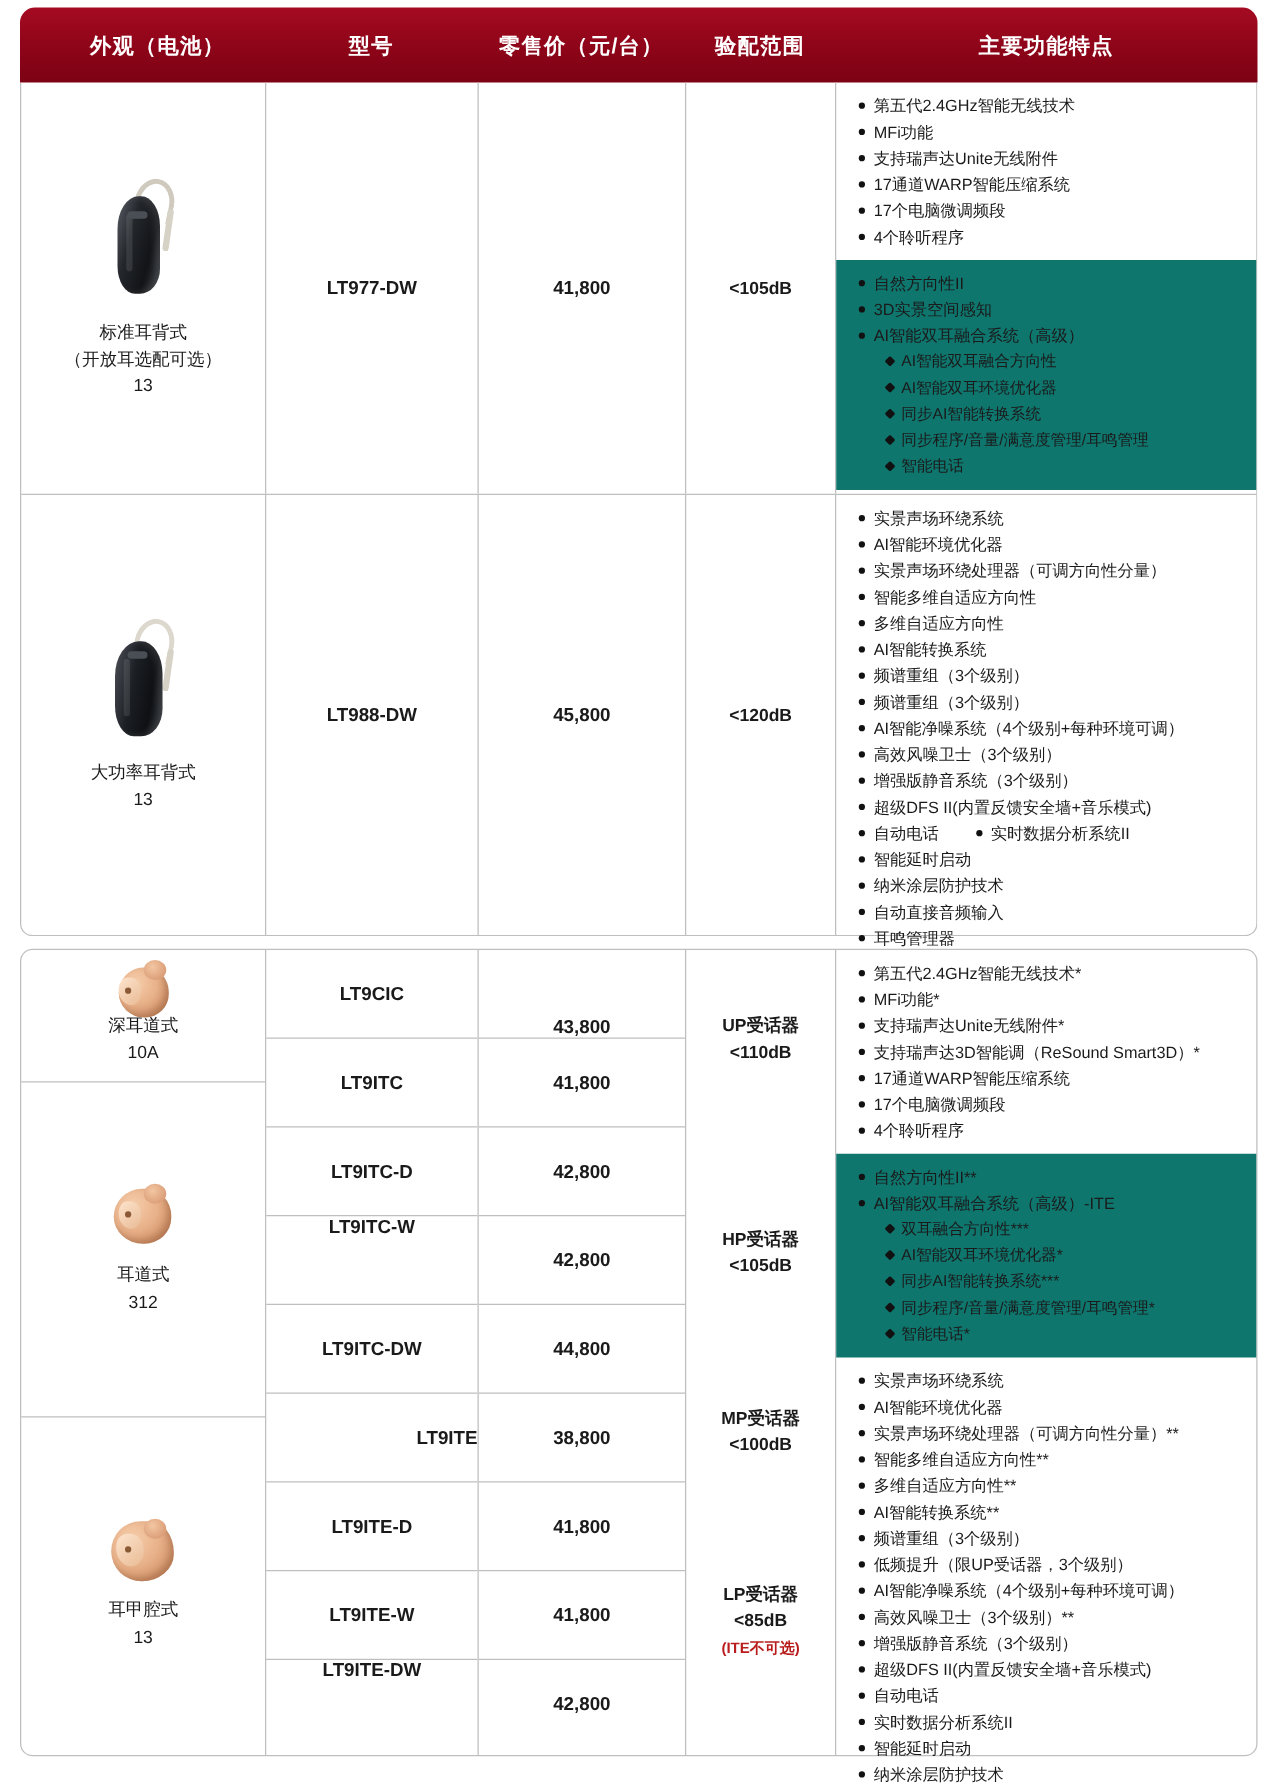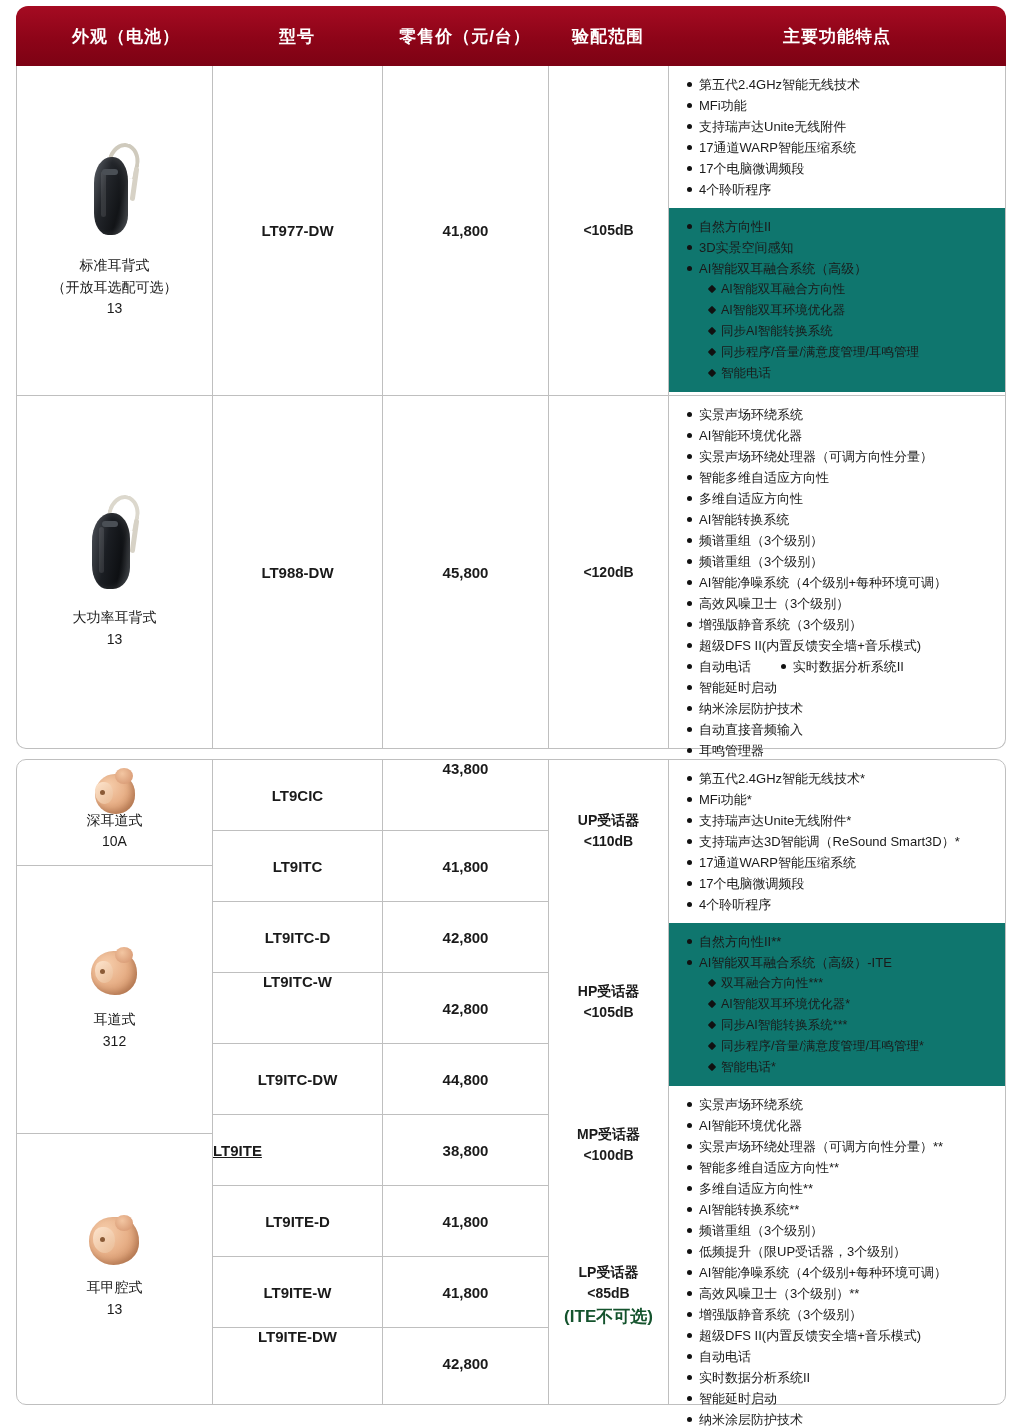--- a/index.html
+++ b/index.html
@@ -54,21 +54,21 @@
   .row { display:flex; position:relative; }
   .col-appear { width:196px; flex:0 0 196px; border-right:1.2px solid #bfbfbf; position:relative; }
   .col-model  { width:170px; flex:0 0 170px; border-right:1.2px solid #bfbfbf; display:flex; align-items:center; justify-content:center; }
   .col-price  { width:166px; flex:0 0 166px; border-right:1.2px solid #bfbfbf; display:flex; align-items:center; justify-content:center; }
   .col-fit    { width:120px; flex:0 0 120px; border-right:1.2px solid #bfbfbf; display:flex; align-items:center; justify-content:center; }
   .col-feat   { flex:1 1 auto; position:relative; }
 
   .model-txt { font-size:15px; font-weight:bold; }
   .price-txt { font-size:15px; font-weight:bold; }
   .fit-txt   { font-size:14px; font-weight:bold; text-align:center; line-height:1.5; }
-  .fit-note  { color:#14532d; font-size:17px; font-weight:bold; }
+  .fit-note  { color:#b91c1c; font-size:12px; font-weight:bold; }
 
   .appear-inner {
     height:100%;
     display:flex; flex-direction:column; align-items:center; justify-content:center;
     padding:10px 4px 12px;
   }
   .appear-label {
     text-align:center; font-size:14px; line-height:1.55; margin-top:6px; white-space:nowrap;
   }
   .appear-label .sub { display:block; }
@@ -342,36 +342,36 @@
           </div>
         <div style="height:71px;display:flex;align-items:center;justify-content:center;border-bottom:1.2px solid #bfbfbf;">
             <span class="model-txt">LT9ITC-D</span>
           </div>
         <div style="height:71px;display:flex;align-items:flex-start;justify-content:center;border-bottom:1.2px solid #bfbfbf;">
             <span class="model-txt">LT9ITC-W</span>
           </div>
         <div style="height:71px;display:flex;align-items:center;justify-content:center;border-bottom:1.2px solid #bfbfbf;">
             <span class="model-txt">LT9ITC-DW</span>
           </div>
-        <div style="height:71px;display:flex;align-items:center;justify-content:flex-start;border-bottom:1.2px solid #bfbfbf;text-decoration:underline;">
+        <div style="height:71px;display:flex;align-items:center;justify-content:flex-end;border-bottom:1.2px solid #bfbfbf;">
             <span class="model-txt">LT9ITE</span>
           </div>
         <div style="height:71px;display:flex;align-items:center;justify-content:center;border-bottom:1.2px solid #bfbfbf;">
             <span class="model-txt">LT9ITE-D</span>
           </div>
         <div style="height:71px;display:flex;align-items:center;justify-content:center;border-bottom:1.2px solid #bfbfbf;">
             <span class="model-txt">LT9ITE-W</span>
           </div>
         <div style="height:70px;display:flex;align-items:flex-start;justify-content:center;">
             <span class="model-txt">LT9ITE-DW</span>
           </div>
       </div>
 
       <div class="col-price" style="display:block;">
-        <div style="height:71px;display:flex;align-items:flex-start;justify-content:center;border-bottom:1.2px solid #bfbfbf;">
+        <div style="height:71px;display:flex;align-items:flex-end;justify-content:center;border-bottom:1.2px solid #bfbfbf;">
             <span class="price-txt">43,800</span>
           </div>
         <div style="height:71px;display:flex;align-items:center;justify-content:center;border-bottom:1.2px solid #bfbfbf;">
             <span class="price-txt">41,800</span>
           </div>
         <div style="height:71px;display:flex;align-items:center;justify-content:center;border-bottom:1.2px solid #bfbfbf;">
             <span class="price-txt">42,800</span>
           </div>
         <div style="height:71px;display:flex;align-items:center;justify-content:center;border-bottom:1.2px solid #bfbfbf;">
             <span class="price-txt">42,800</span>

